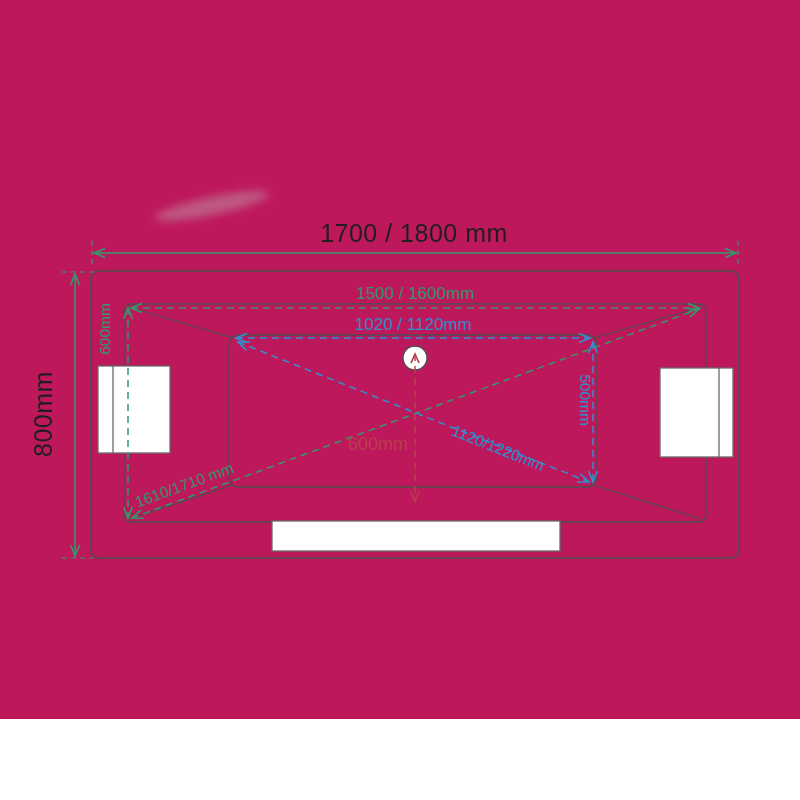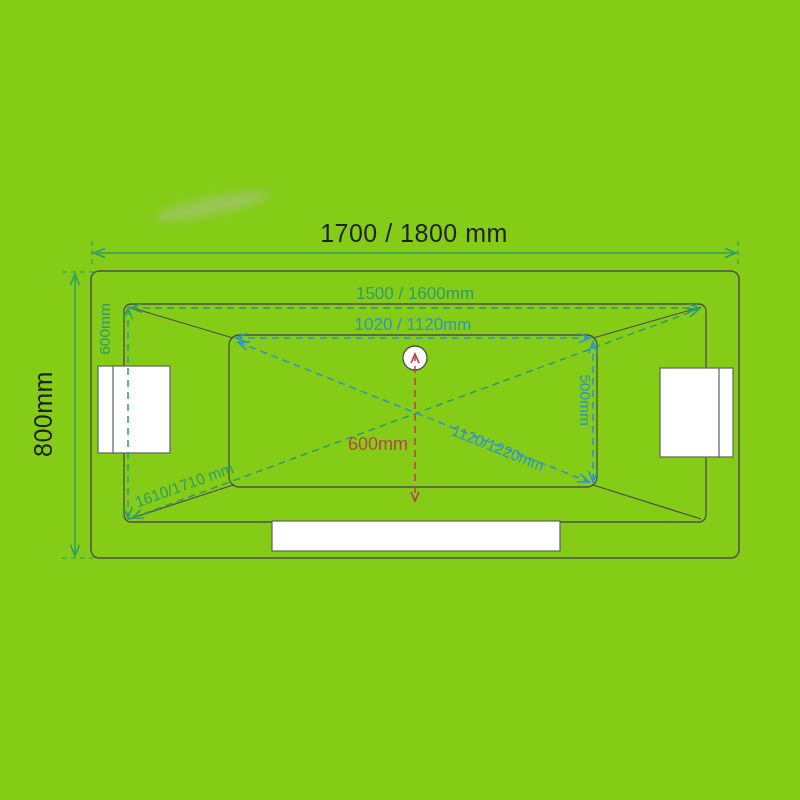--- a/index.html
+++ b/index.html
@@ -1,16 +1,16 @@
 <!DOCTYPE html>
 <html><head>
 <meta charset="utf-8">
 <style>
   html,body{margin:0;padding:0;background:#fff;}
-  .stage{position:relative;width:800px;height:800px;background:#84cc16;overflow:hidden;}
+  .stage{position:relative;width:800px;height:719px;background:#be185d;overflow:hidden;}
   svg{display:block;}
   .t{font-family:"Liberation Sans","DejaVu Sans",sans-serif;}
   .big{font-size:25px;letter-spacing:0.5px;}
   .med{font-size:17px;}
   .sm{font-size:15.5px;}
   .redtxt{font-size:18px;}
   .outline{fill:none;stroke-width:1.5;}
   .thin{fill:none;stroke-width:1.3;}
   .dim{fill:none;stroke-width:1.5;}
   .dash{stroke-dasharray:7 5;}

